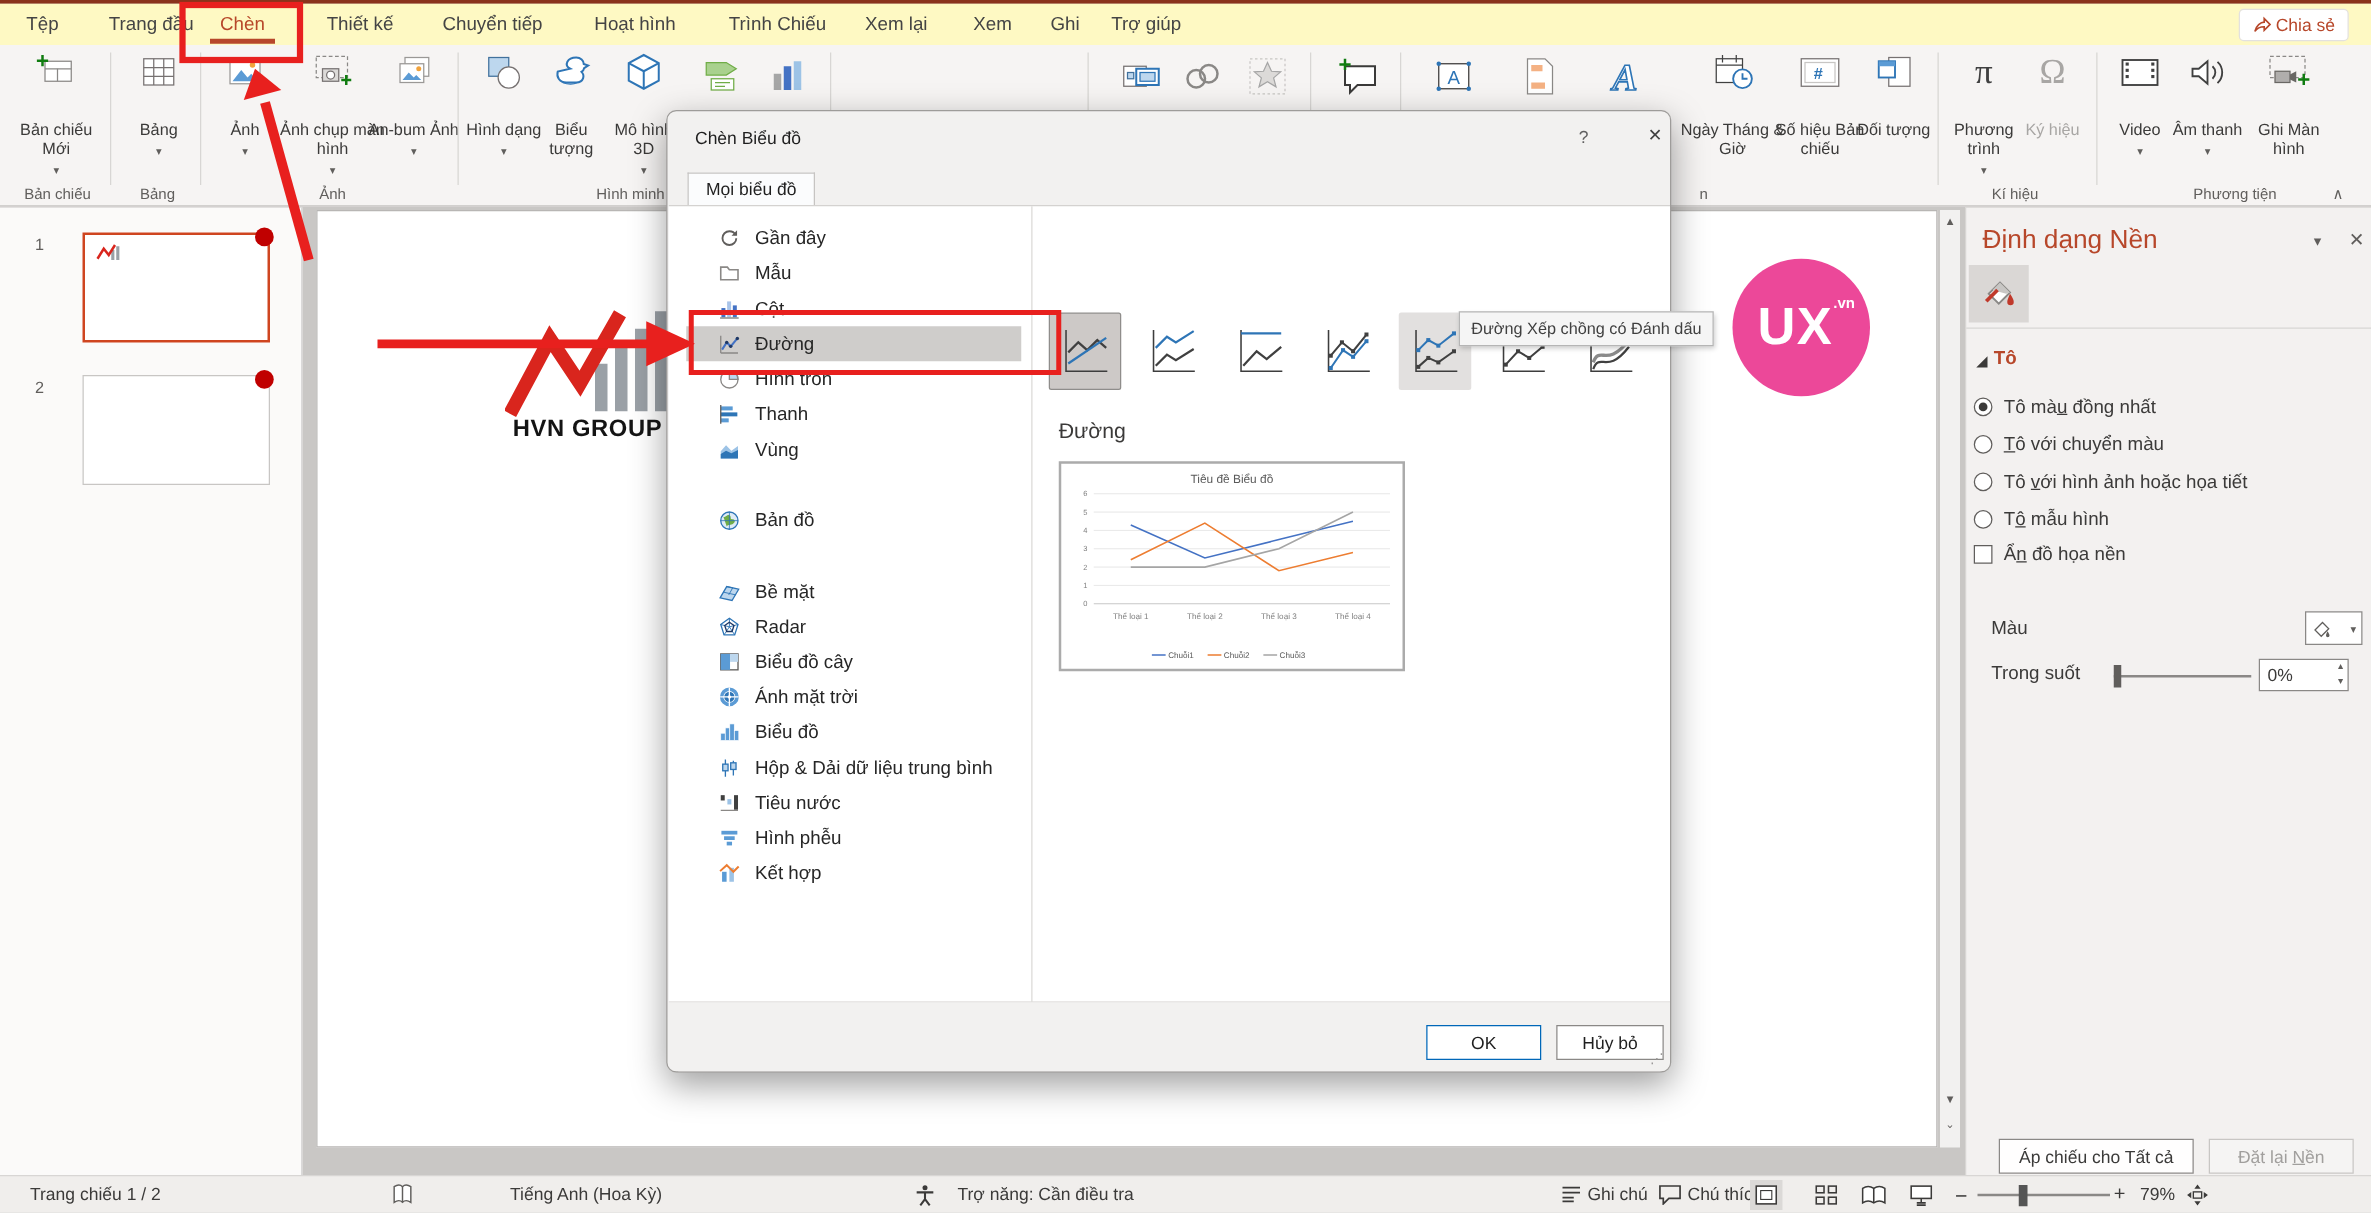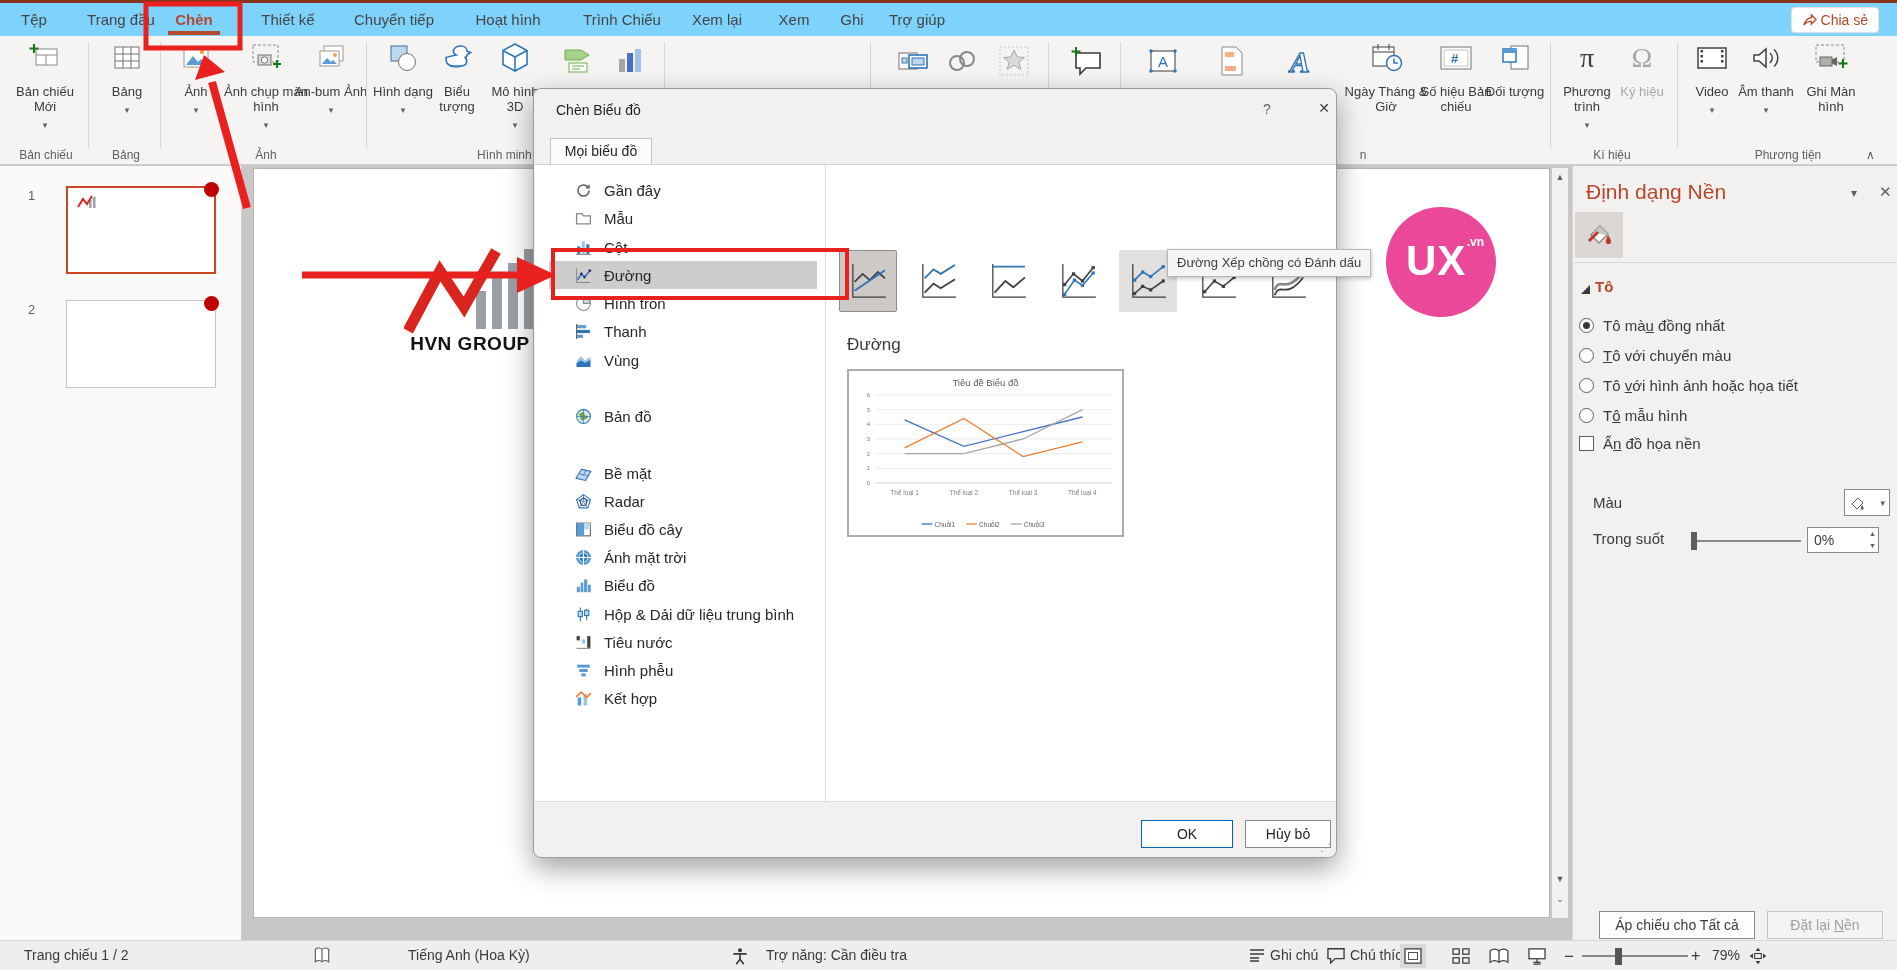--- a/index.html
+++ b/index.html
@@ -2,30 +2,30 @@
 <html><head>
 <meta charset="utf-8">
 <style>
   * { margin:0; padding:0; box-sizing:border-box; }
   html,body { width:1897px; height:970px; font-family:"Liberation Sans", sans-serif; }
   #screen { position:relative; width:1897px; height:970px; background:#c9c7c5; overflow:hidden; }
   .abs { position:absolute; }
 
   
   #topline { left:0; top:0; width:1897px; height:3px; background:#8a331c; }
-  #tabbar { left:0; top:3px; width:1897px; height:33px; background:#7dd3fc; }
+  #tabbar { left:0; top:3px; width:1897px; height:33px; background:#fef9c3; }
   .tab { position:absolute; top:0; height:33px; line-height:33px; font-size:15px; color:#444; text-align:center; }
   #share-btn { position:absolute; right:18px; top:4px; height:26px; padding:0 10px; background:#fff; border:1px solid #e3e1df; border-radius:4px; color:#b7472a; font-size:14px; line-height:24px; }
   #chen-underline { left:168px; top:31px; width:52px; height:4px; background:#b7472a; }
 
   
   #ribbon { left:0; top:36px; width:1897px; height:129px; background:#f6f4f3; border-bottom:1px solid #d2d0ce; }
   .rbtn { position:absolute; top:4px; text-align:center; }
   .ric { height:36px; display:flex; align-items:center; justify-content:center; }
-  .rlb { font-size:13px; line-height:15px; color:#3b3a39; margin-top:8px; }
+  .rlb { font-size:13px; line-height:15px; color:#3b3a39; margin-top:20px; }
   .rlb.dis { color:#a8a6a4; }
   .sic { position:absolute; top:8px; width:34px; height:34px; display:flex; align-items:center; justify-content:center; }
   .gdiv { position:absolute; top:6px; width:1px; height:106px; background:#d8d6d4; }
   .glabel { position:absolute; top:112px; font-size:12px; color:#605e5c; text-align:center; width:120px; margin-left:-60px; }
   .caret { font-size:9px; color:#605e5c; }
 
   
   #thumb-panel { left:0; top:166px; width:242px; height:774px; background:#fbfaf9; border-right:1px solid #d0cece; }
   .thumb-num { position:absolute; font-size:13px; color:#605e5c; }
   .thumb { position:absolute; left:66px; width:150px; height:88px; background:#fff; }
@@ -92,21 +92,21 @@
 </head>
 <body>
 
 <div id="screen">
 
   <div class="abs" id="topline"></div>
 
   <div class="abs" id="tabbar">
     <div class="tab" style="left:14px;width:40px">Tệp</div>
     <div class="tab" style="left:78px;width:86px">Trang đầu</div>
-    <div class="tab" style="left:164px;width:60px;font-weight:bold;color:#b7472a">Chèn</div>
+    <div class="tab" style="left:164px;width:60px;font-weight:normal;color:#b7472a">Chèn</div>
     <div class="tab" style="left:246px;width:84px">Thiết kế</div>
     <div class="tab" style="left:348px;width:92px">Chuyển tiếp</div>
     <div class="tab" style="left:462px;width:92px">Hoạt hình</div>
     <div class="tab" style="left:574px;width:96px">Trình Chiếu</div>
     <div class="tab" style="left:686px;width:62px">Xem lại</div>
     <div class="tab" style="left:772px;width:44px">Xem</div>
     <div class="tab" style="left:834px;width:36px">Ghi</div>
     <div class="tab" style="left:886px;width:62px">Trợ giúp</div>
     <div id="share-btn">
       <svg width="15" height="14" viewBox="0 0 16 15" style="display:inline-block;vertical-align:-2px">

